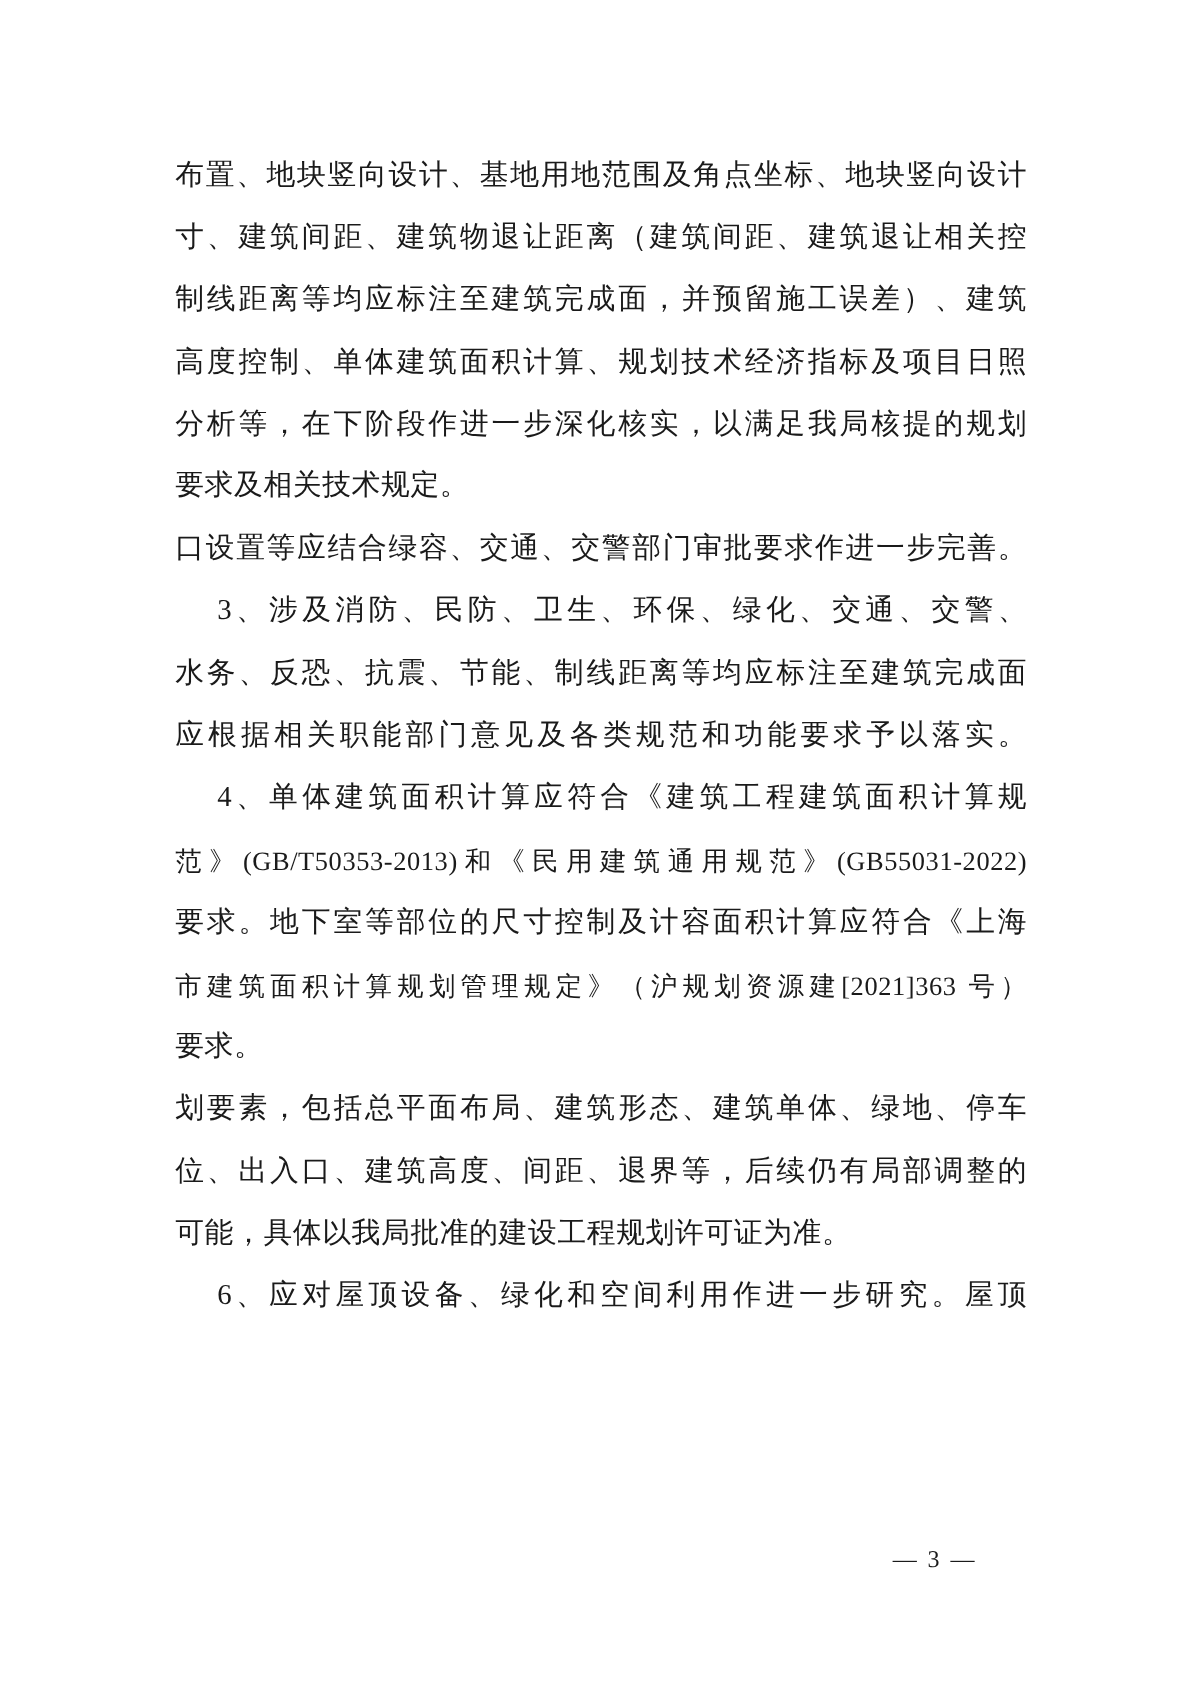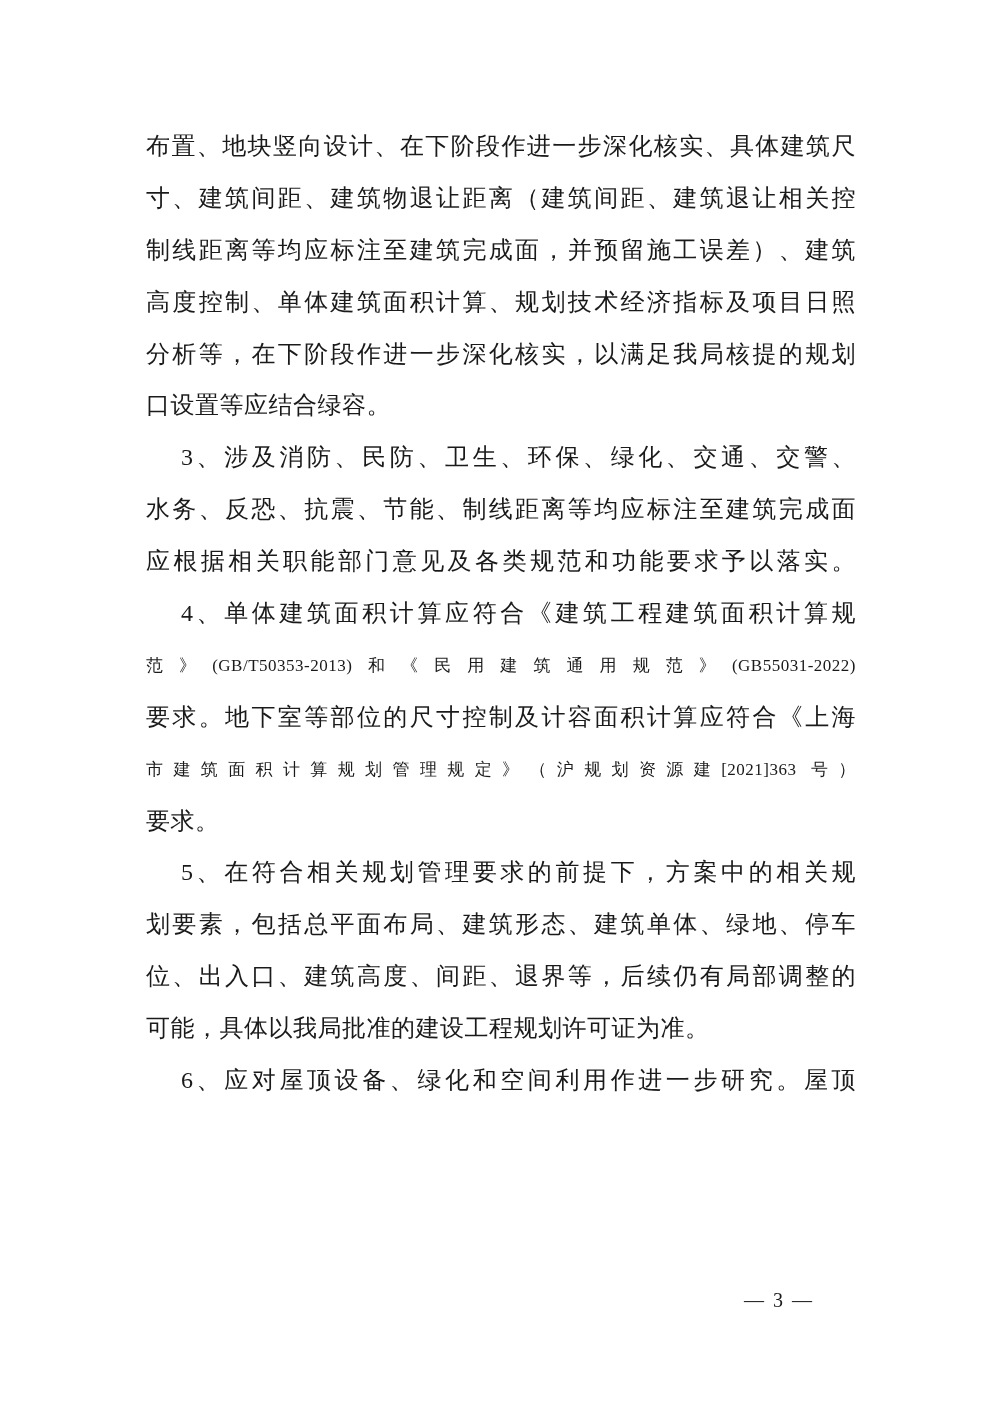--- a/index.html
+++ b/index.html
@@ -45,21 +45,21 @@
     text-align: justify;
     text-align-last: justify;
     text-justify: inter-character;
   }
   
   .ln.ind {
     padding-left: 35px;
   }
   
   .ln.compact {
-    font-size: 17px;
+    font-size: 22px;
   }
   
   .ln.end {
     text-align: left;
     text-align-last: left;
   }
   .footer {
     position: absolute;
     left: 146px;
     top: 1286px;
@@ -74,47 +74,47 @@
     color: #1a1a1a;
   }
 </style>
 </head>
 <body>
 
 <div class="page">
   <div class="content">
 
     <div class="para">
-      <div class="ln j">布置、地块竖向设计、在下阶段作进一步深化核实、具体建筑尺</div>
+      <div class="ln j">布置、地块竖向设计、基地用地范围及角点坐标、地块竖向设计</div>
       <div class="ln j">寸、建筑间距、建筑物退让距离（建筑间距、建筑退让相关控</div>
       <div class="ln j">制线距离等均应标注至建筑完成面，并预留施工误差）、建筑</div>
       <div class="ln j">高度控制、单体建筑面积计算、规划技术经济指标及项目日照</div>
       <div class="ln j">分析等，在下阶段作进一步深化核实，以满足我局核提的规划</div>
-      <div class="ln end">口设置等应结合绿容。</div>
+      <div class="ln end">要求及相关技术规定。</div>
     </div>
 
     <div class="para">
+      <div class="ln j">口设置等应结合绿容、交通、交警部门审批要求作进一步完善。</div>
     </div>
 
     <div class="para">
       <div class="ln j ind">3、涉及消防、民防、卫生、环保、绿化、交通、交警、</div>
       <div class="ln j">水务、反恐、抗震、节能、制线距离等均应标注至建筑完成面</div>
       <div class="ln j">应根据相关职能部门意见及各类规范和功能要求予以落实。</div>
     </div>
 
     <div class="para">
       <div class="ln j ind">4、单体建筑面积计算应符合《建筑工程建筑面积计算规</div>
       <div class="ln j compact">范》(GB/T50353-2013)和《民用建筑通用规范》(GB55031-2022)</div>
       <div class="ln j">要求。地下室等部位的尺寸控制及计容面积计算应符合《上海</div>
       <div class="ln j compact">市建筑面积计算规划管理规定》（沪规划资源建[2021]363 号）</div>
       <div class="ln end">要求。</div>
     </div>
 
     <div class="para">
-      <div class="ln j ind">5、在符合相关规划管理要求的前提下，方案中的相关规</div>
       <div class="ln j">划要素，包括总平面布局、建筑形态、建筑单体、绿地、停车</div>
       <div class="ln j">位、出入口、建筑高度、间距、退界等，后续仍有局部调整的</div>
       <div class="ln end">可能，具体以我局批准的建设工程规划许可证为准。</div>
     </div>
 
     <div class="para">
       <div class="ln j ind">6、应对屋顶设备、绿化和空间利用作进一步研究。屋顶</div>
     </div>
 
   </div>

